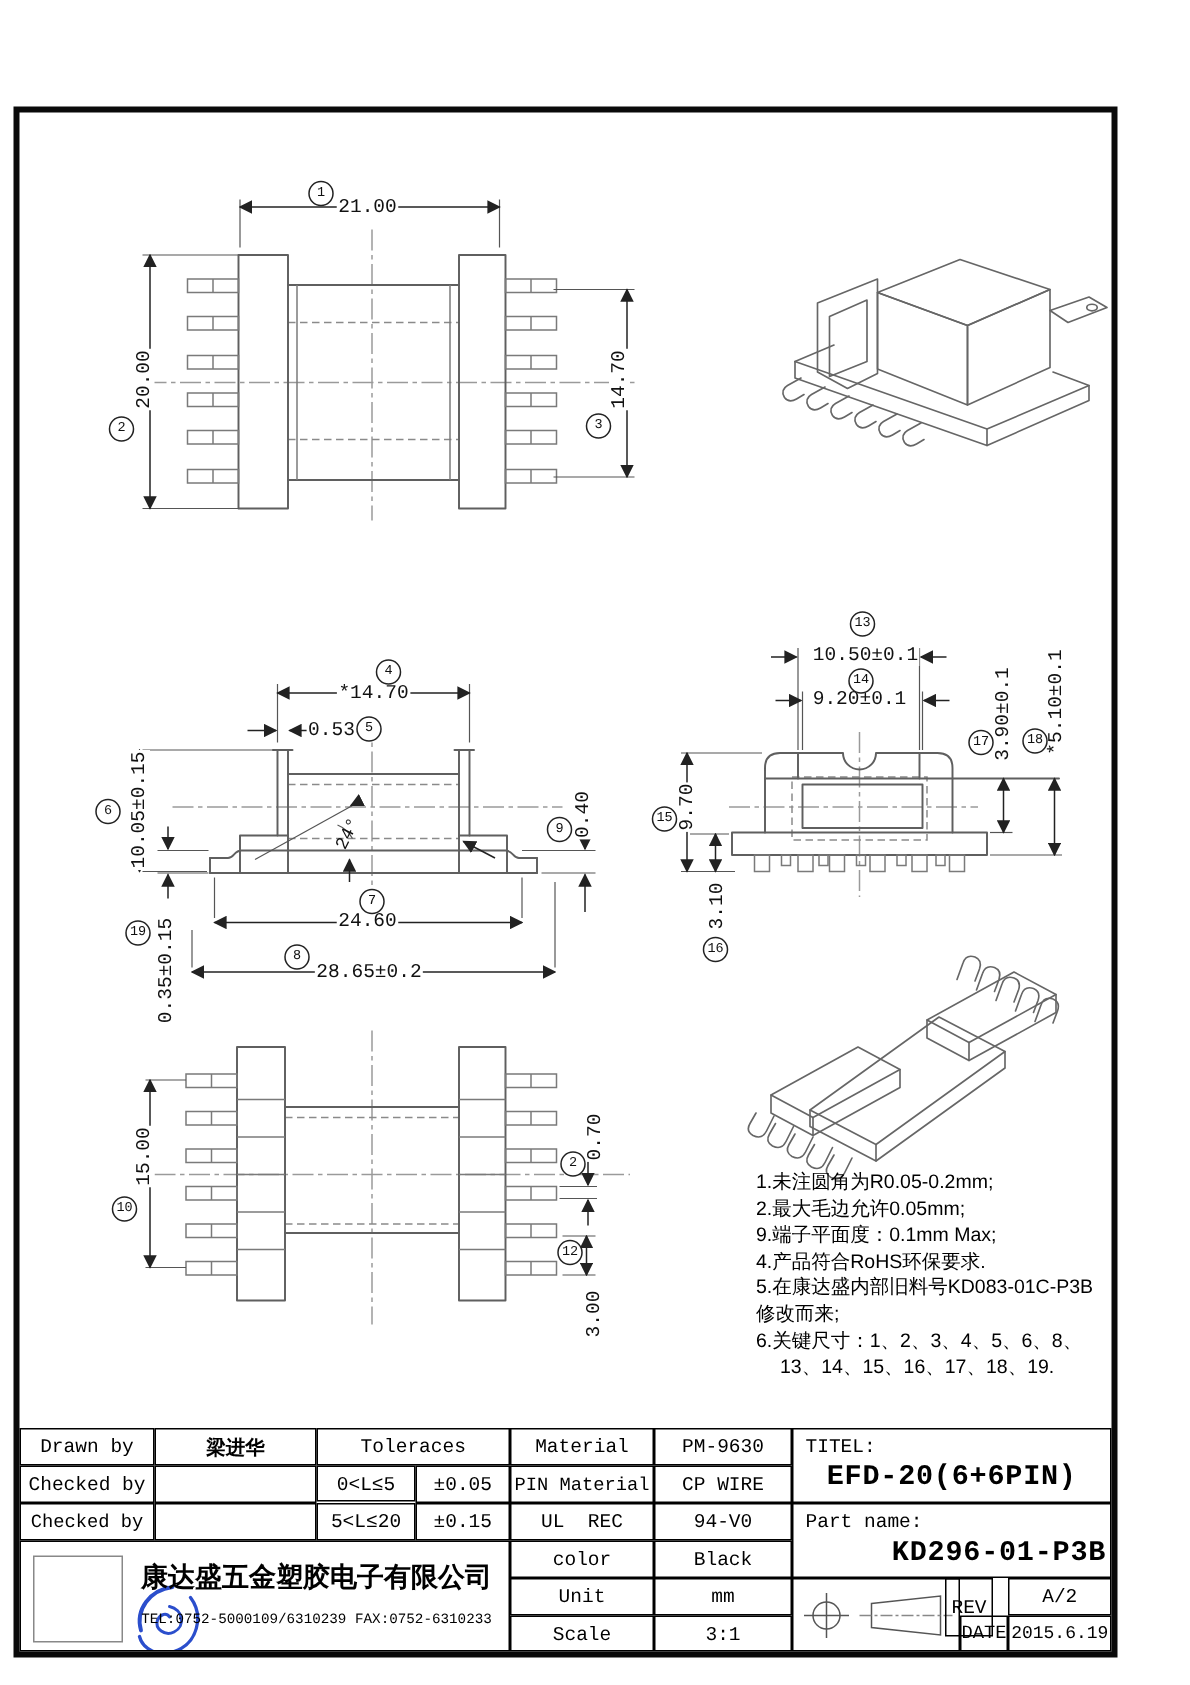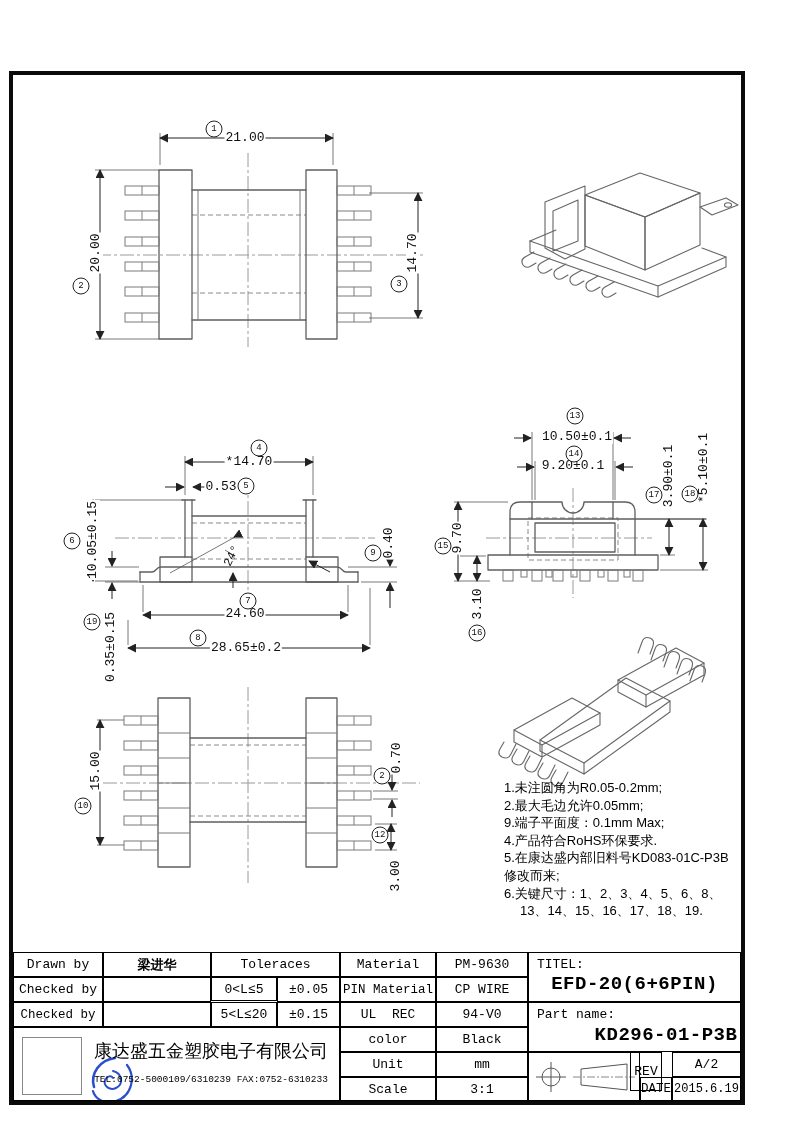--- a/index.html
+++ b/index.html
@@ -29,21 +29,21 @@
   #notes .indent{padding-left:16px}
   #tb{position:absolute;left:13px;top:952px;width:728px;height:149px;color:#000;
     font-family:"Liberation Mono","DejaVu Sans Mono",monospace}
   .cell{position:absolute;border:1px solid #000;box-sizing:border-box;display:flex;
     align-items:center;justify-content:center;font-size:13px;white-space:pre;overflow:hidden}
   .cell.sm{font-size:12.5px}
   .tb-label{position:absolute;left:8px;top:4px;font-size:13px}
   .tb-big{font-size:19px;font-weight:600;letter-spacing:.5px}
   .cjk{font-family:"Liberation Sans","DejaVu Sans",sans-serif}
   #company-name{position:absolute;left:70px;top:11px;width:254px;text-align:center;
-    font-size:18px;font-weight:400;white-space:nowrap}
+    font-size:18px;font-weight:700;white-space:nowrap}
   #company-tel{position:absolute;left:66px;top:46px;width:262px;text-align:center;
     font-size:9.5px;white-space:nowrap}
   #logo-box{position:absolute;left:8px;top:9px;width:58px;height:56px;border:1px solid #888;background:#fff}
 </style>
 </head>
 <body>
 
 <div id="sheet">
   <div class="frame"></div>
 

